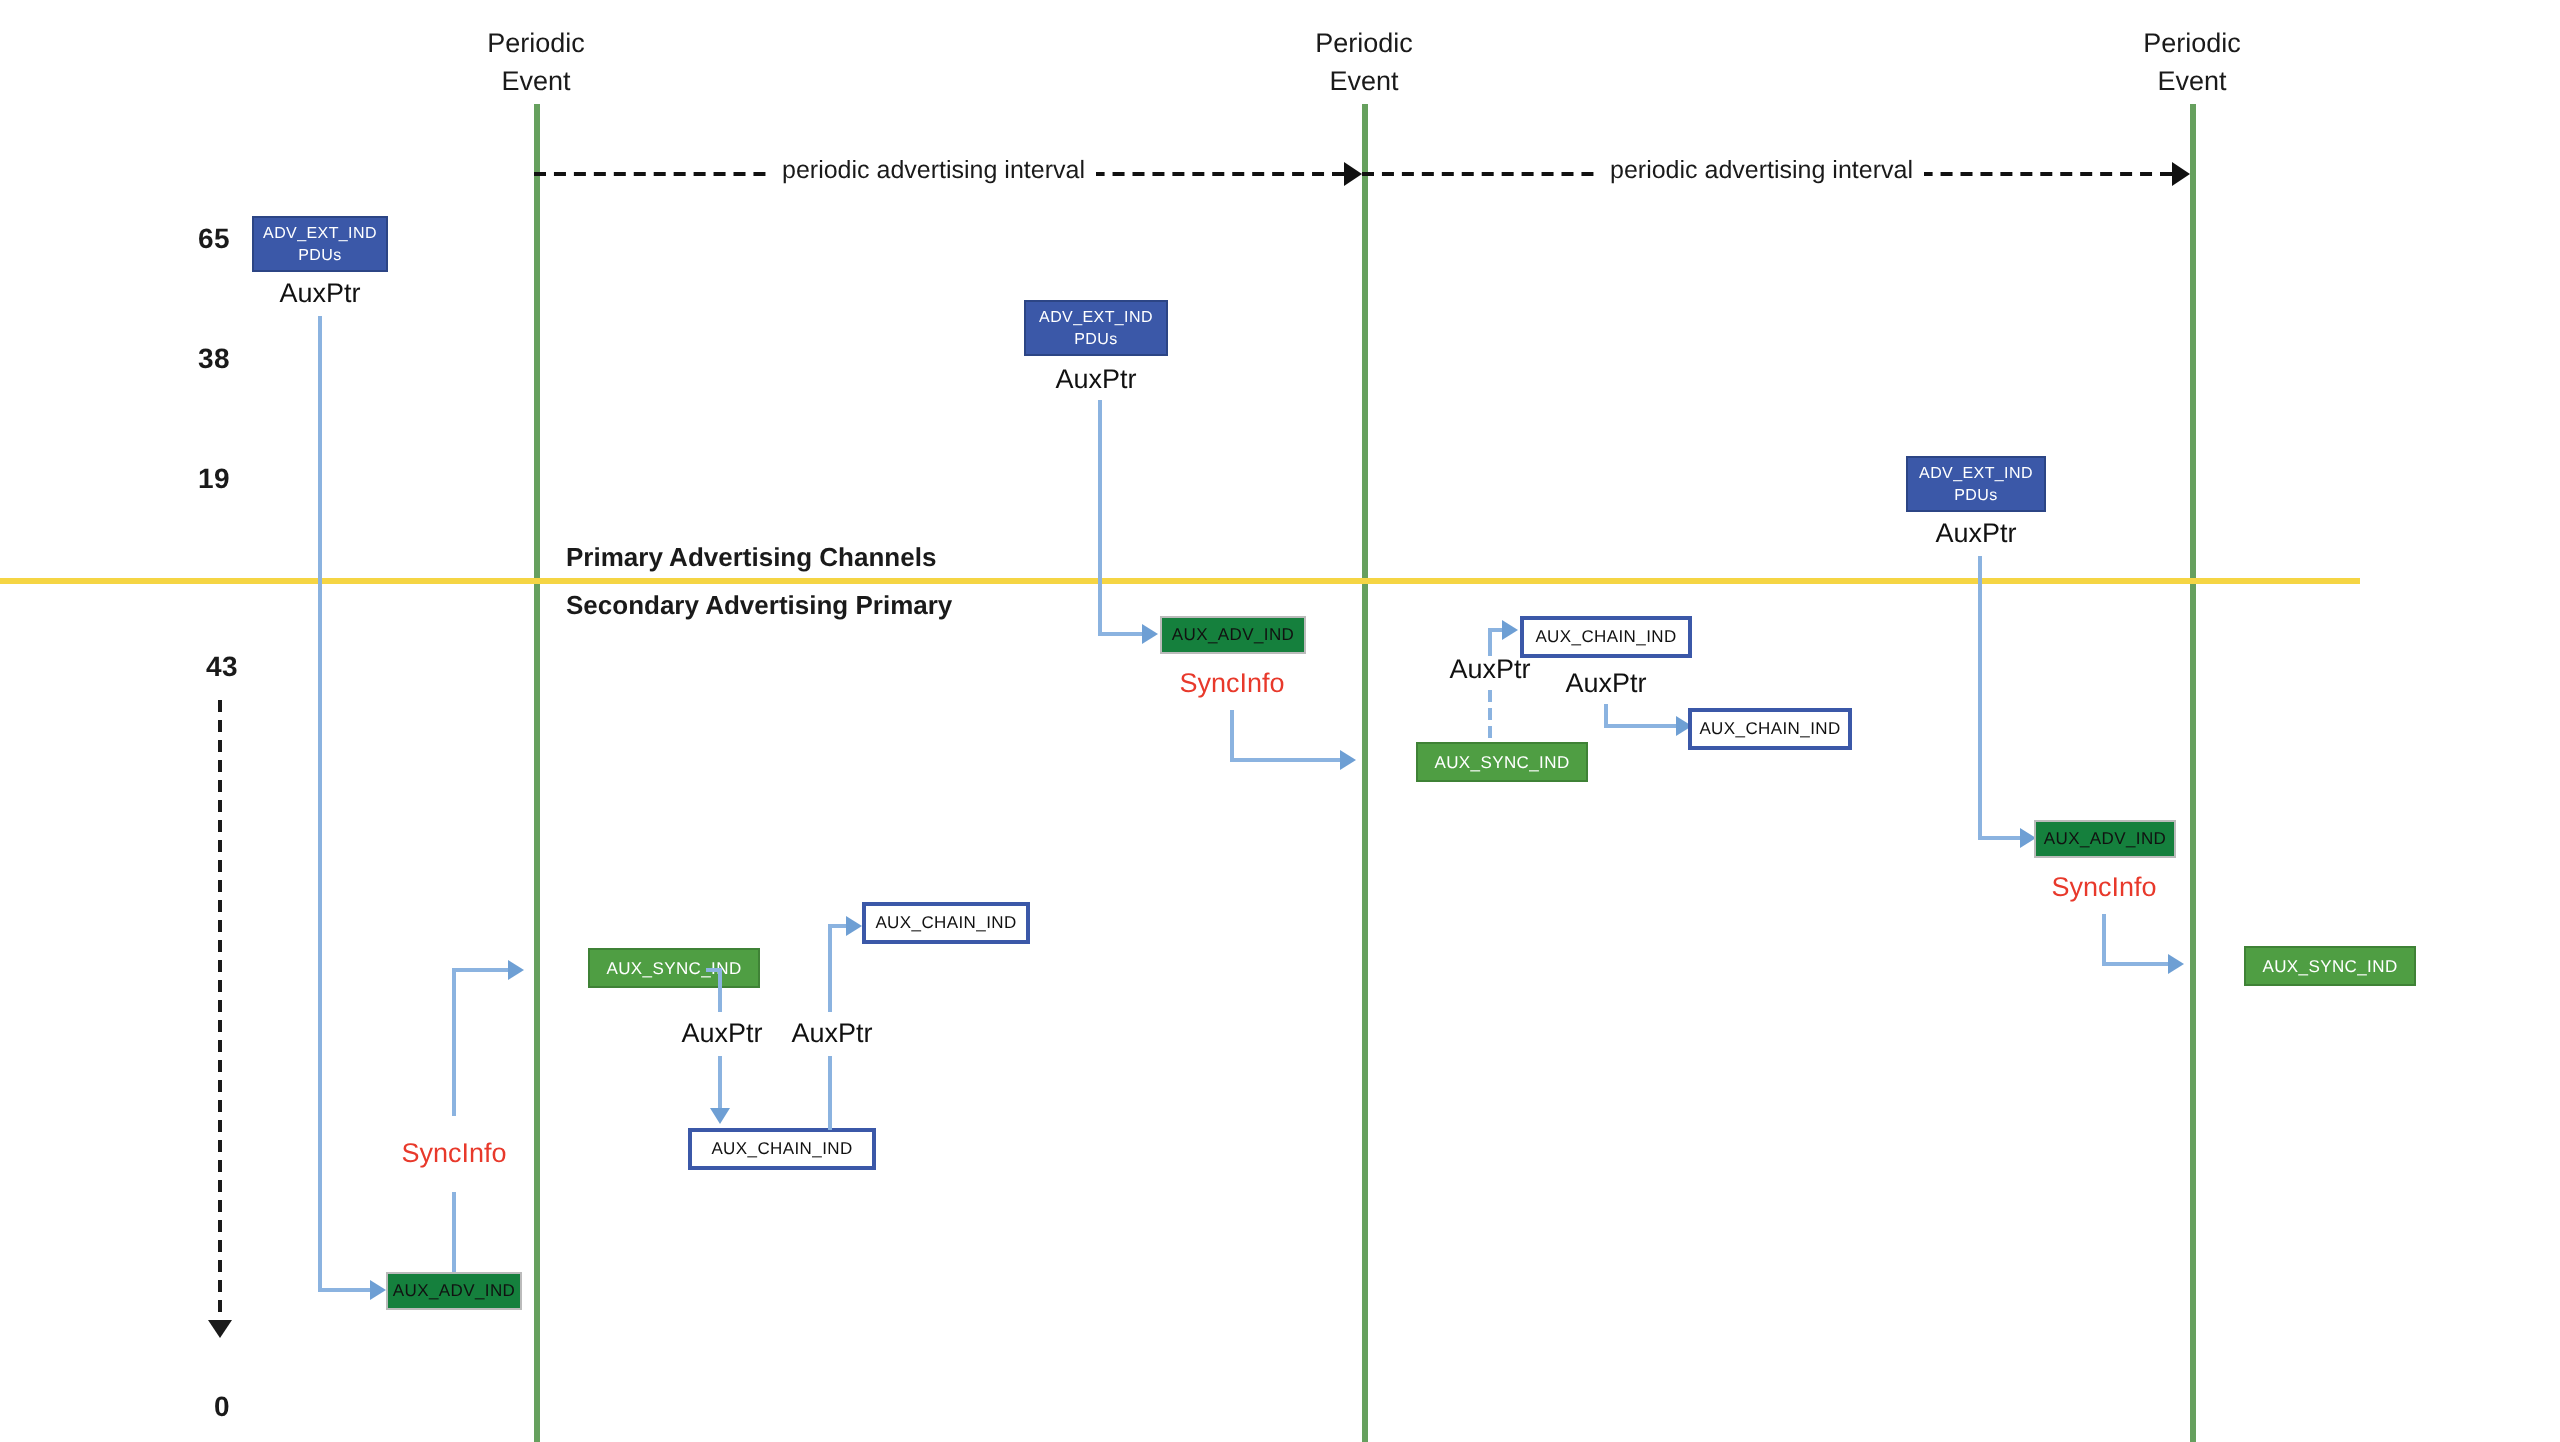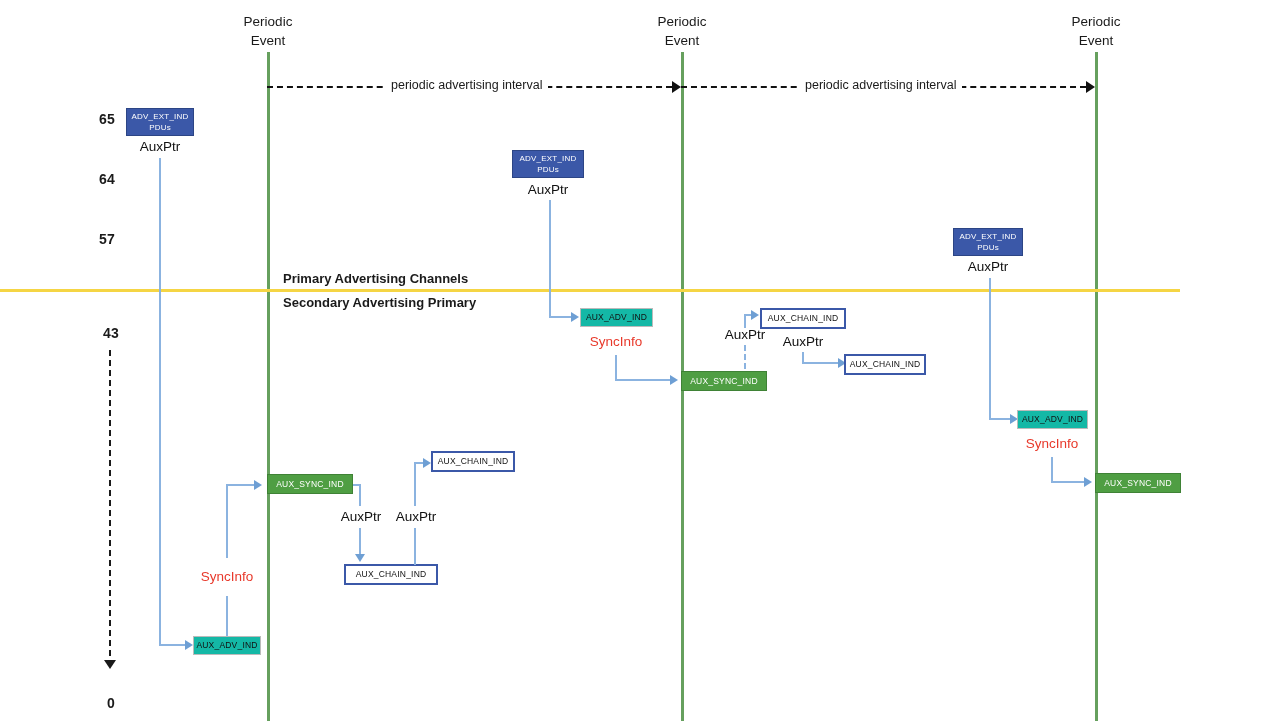--- a/index.html
+++ b/index.html
@@ -79,28 +79,29 @@
     font-size:8.5px;letter-spacing:.2px;
     white-space:pre-line;
     line-height:11px;
   }
   .pdu-adv-ext{
     background:#3b58a8;color:#ffffff;
     border:1px solid #2c4585;
     font-size:8px;
   }
   .pdu-aux-adv{
-    background:#14b8a6;color:#111;
+    background:#15803d;color:#111;
     border:1px solid #bbbbbb;
     font-size:8.5px;
   }
   .pdu-aux-sync{
     background:#4f9e43;color:#ffffff;
     border:1px solid #3f8236;
     font-size:8.5px;
+    margin-left:27px;
   }
   .pdu-aux-chain{
     background:#ffffff;color:#111;
     border:2px solid #3b58a8;
     font-size:8.5px;
   }
 
   
   .auxptr{
     position:absolute;
@@ -157,22 +158,22 @@
     <div class="interval-head" style="left:405px;"></div>
     <div class="interval-text" style="left:118px;top:-8px;">periodic advertising interval</div>
   </div>
   <div class="interval-row" style="left:681px;top:86px;width:414px;">
     <div class="interval-dash" style="left:0;width:405px;"></div>
     <div class="interval-head" style="left:405px;"></div>
     <div class="interval-text" style="left:118px;top:-8px;">periodic advertising interval</div>
   </div>
 
   <div class="chan-num" style="left:93px;top:111px;">65</div>
-  <div class="chan-num" style="left:93px;top:171px;">64</div>
-  <div class="chan-num" style="left:93px;top:231px;">57</div>
+  <div class="chan-num" style="left:93px;top:171px;">38</div>
+  <div class="chan-num" style="left:93px;top:231px;">19</div>
   <div class="chan-num" style="left:97px;top:325px;">43</div>
   <div class="chan-num" style="left:97px;top:695px;">0</div>
   <div class="axis-dashed" style="left:109px;top:350px;height:306px;"></div>
   <div class="axis-arrow" style="left:104px;top:660px;"></div>
 
   <div class="sep-line" style="top:289px;"></div>
   <div class="chan-label" style="left:283px;top:271px;">Primary Advertising Channels</div>
   <div class="chan-label" style="left:283px;top:295px;">Secondary Advertising Primary</div>
 
   <div class="pdu pdu-adv-ext" style="left:126px;top:108px;width:68px;height:28px;">ADV_EXT_IND

